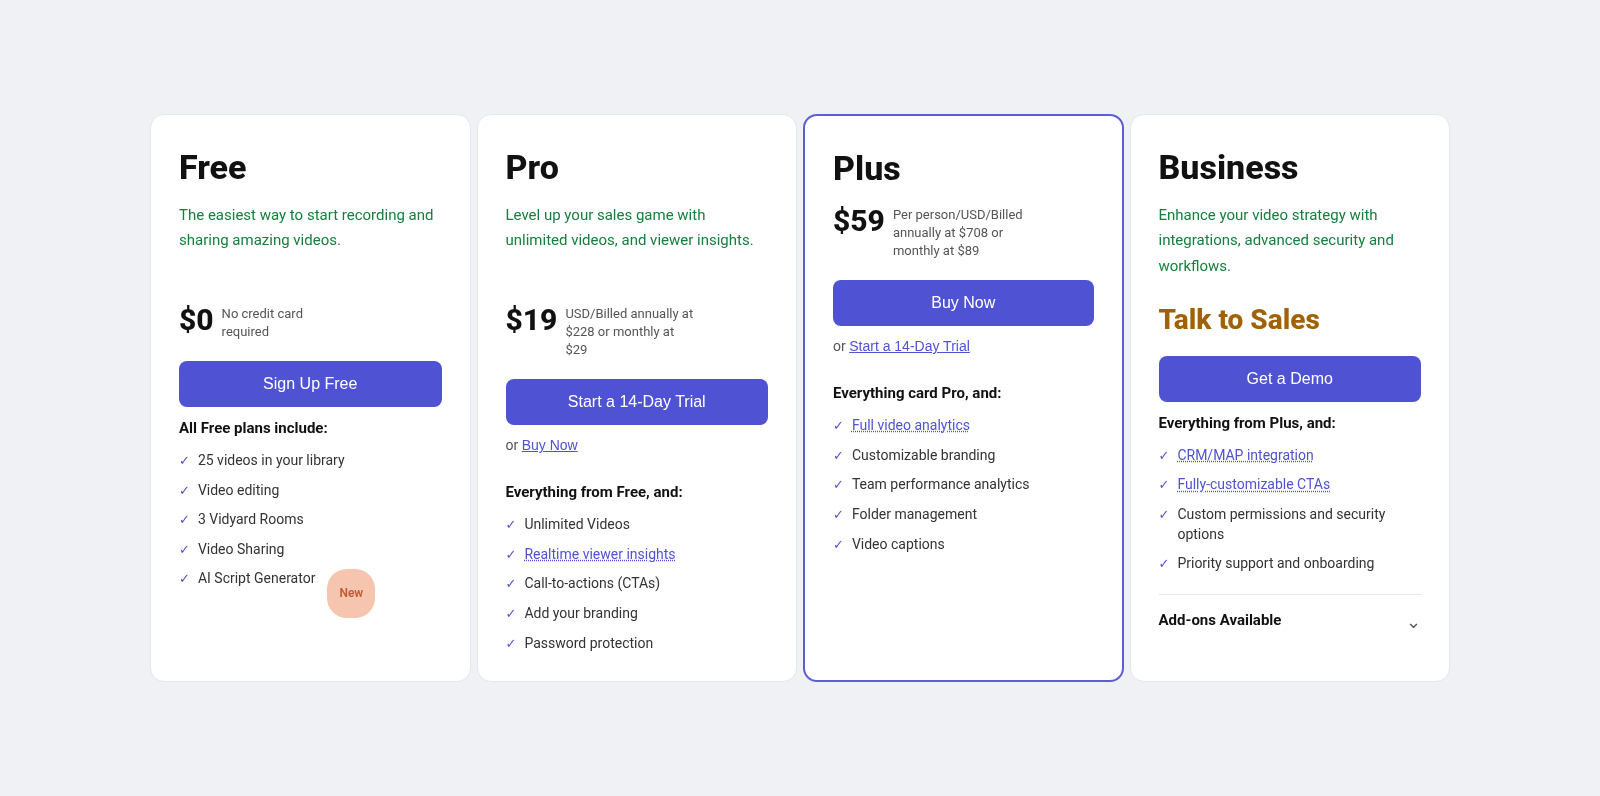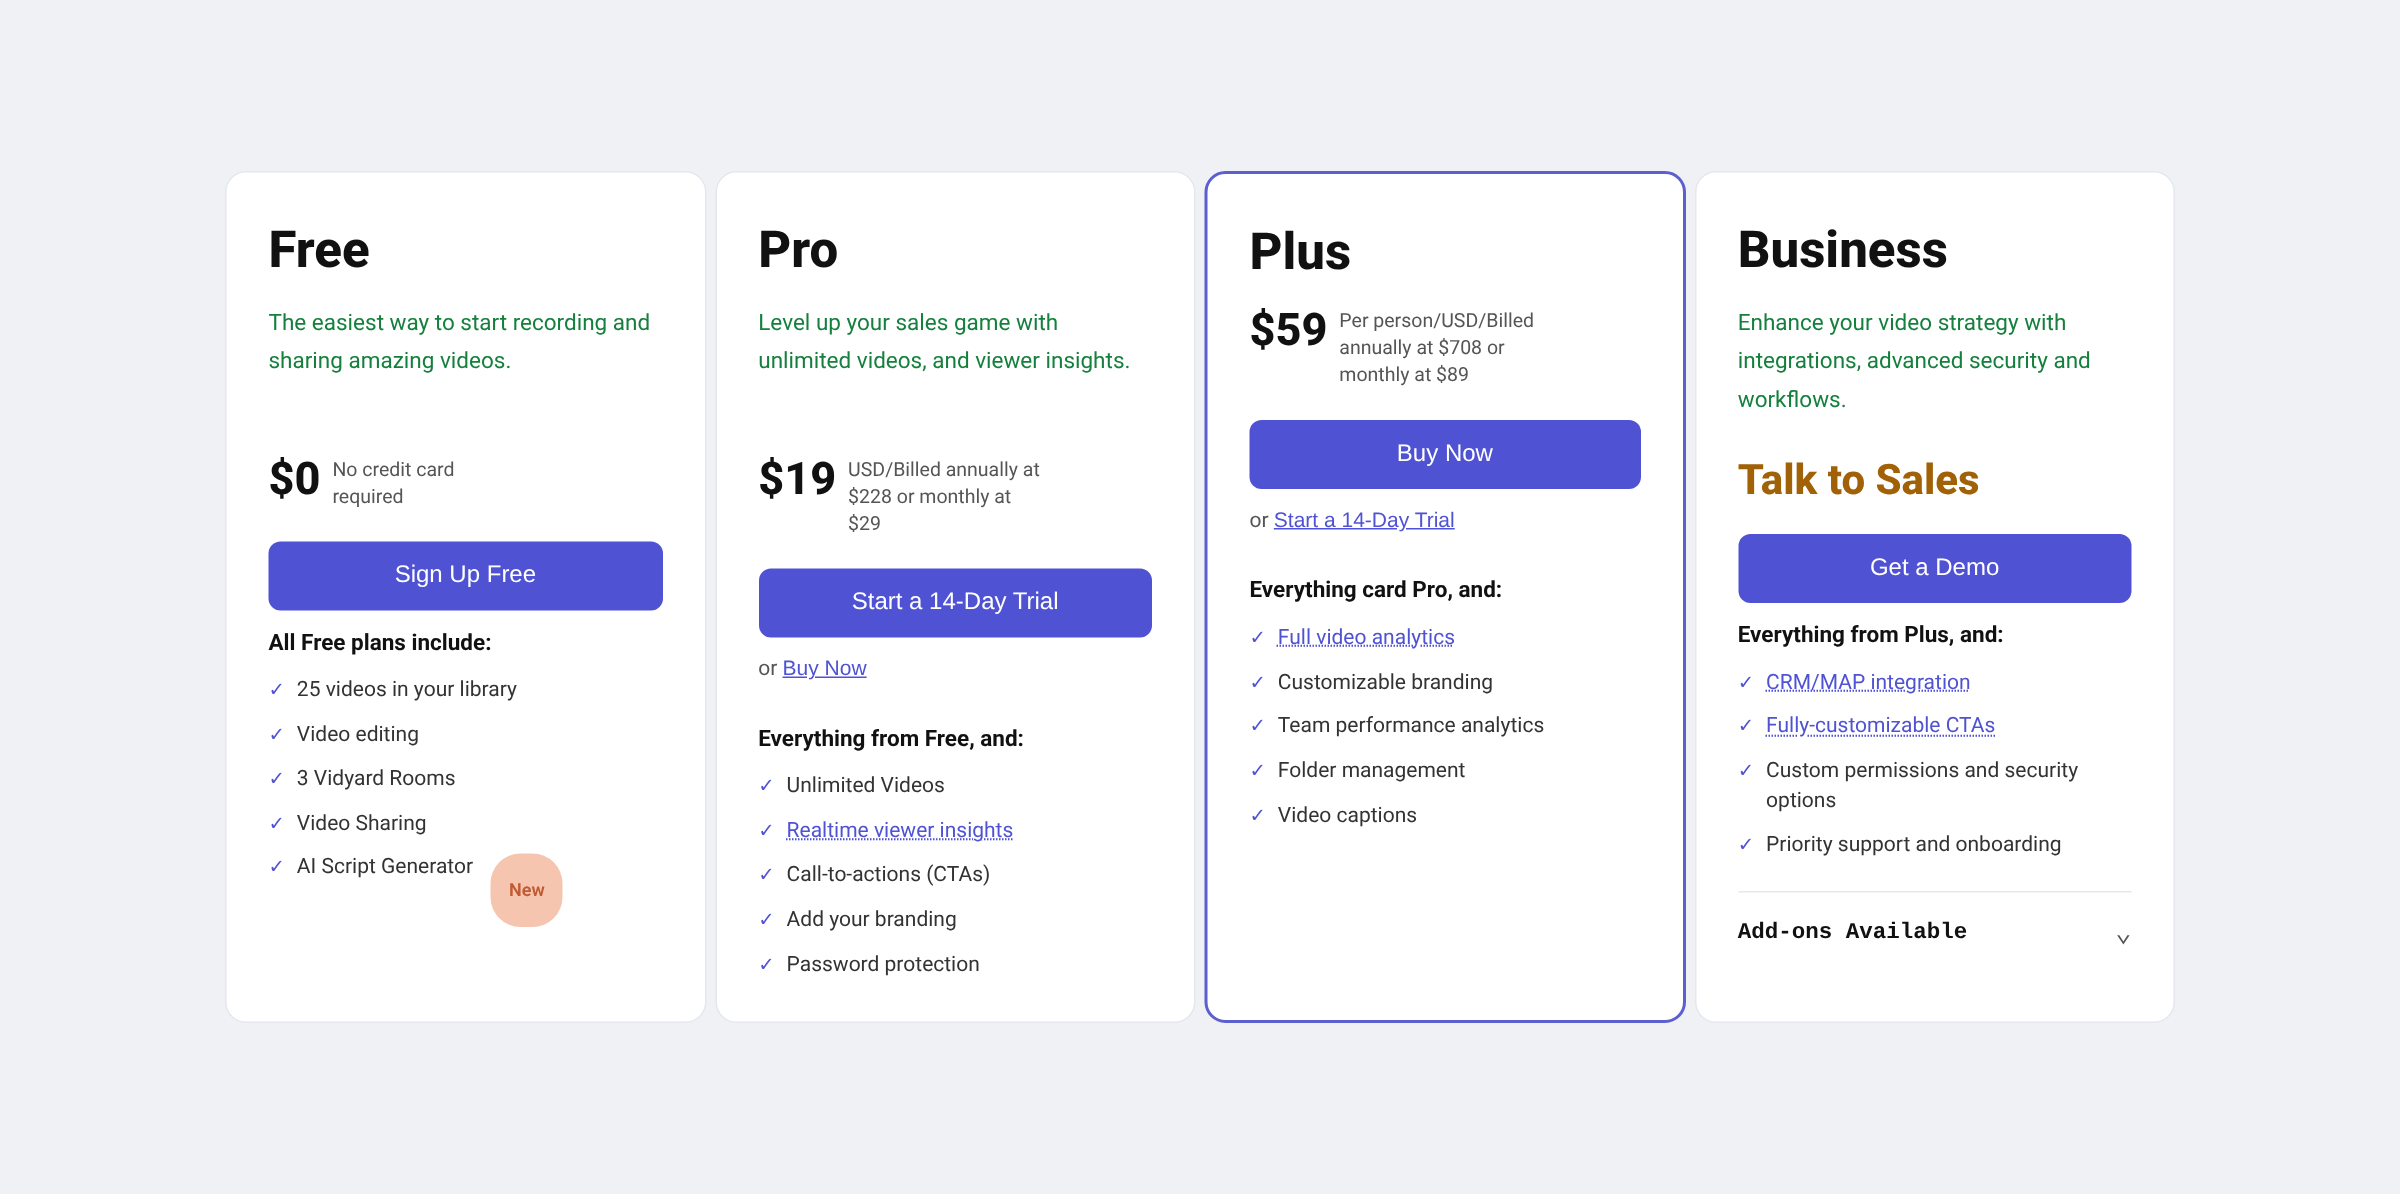--- a/index.html
+++ b/index.html
@@ -138,26 +138,25 @@
       font-size: 12px;
       font-weight: 600;
       border-radius: 20px;
       padding: 16px 12px;
       margin-left: 4px;
       vertical-align: middle;
     }
     .addons-row {
       display: flex;
       justify-content: space-between;
-      align-items: center;
+      align-items: flex-start;
       margin-top: 20px;
       padding-top: 16px;
       border-top: 1px solid #e5e7ef;
       cursor: pointer;
-      font-family: Liberation Mono, monospace;
     }
     .addons-label {
       font-size: 15px;
       font-weight: 700;
       color: #111;
     }
     .chevron-icon {
       font-size: 18px;
       color: #555;
     }

